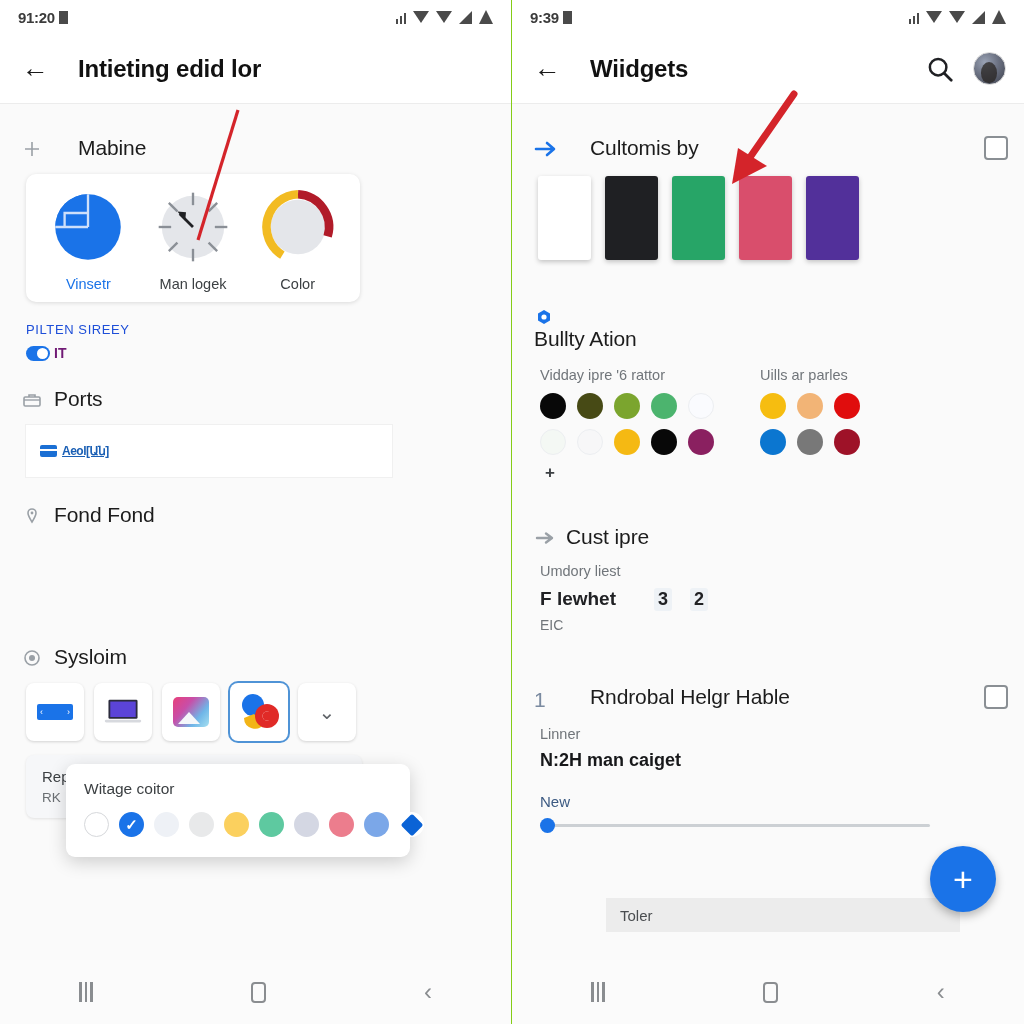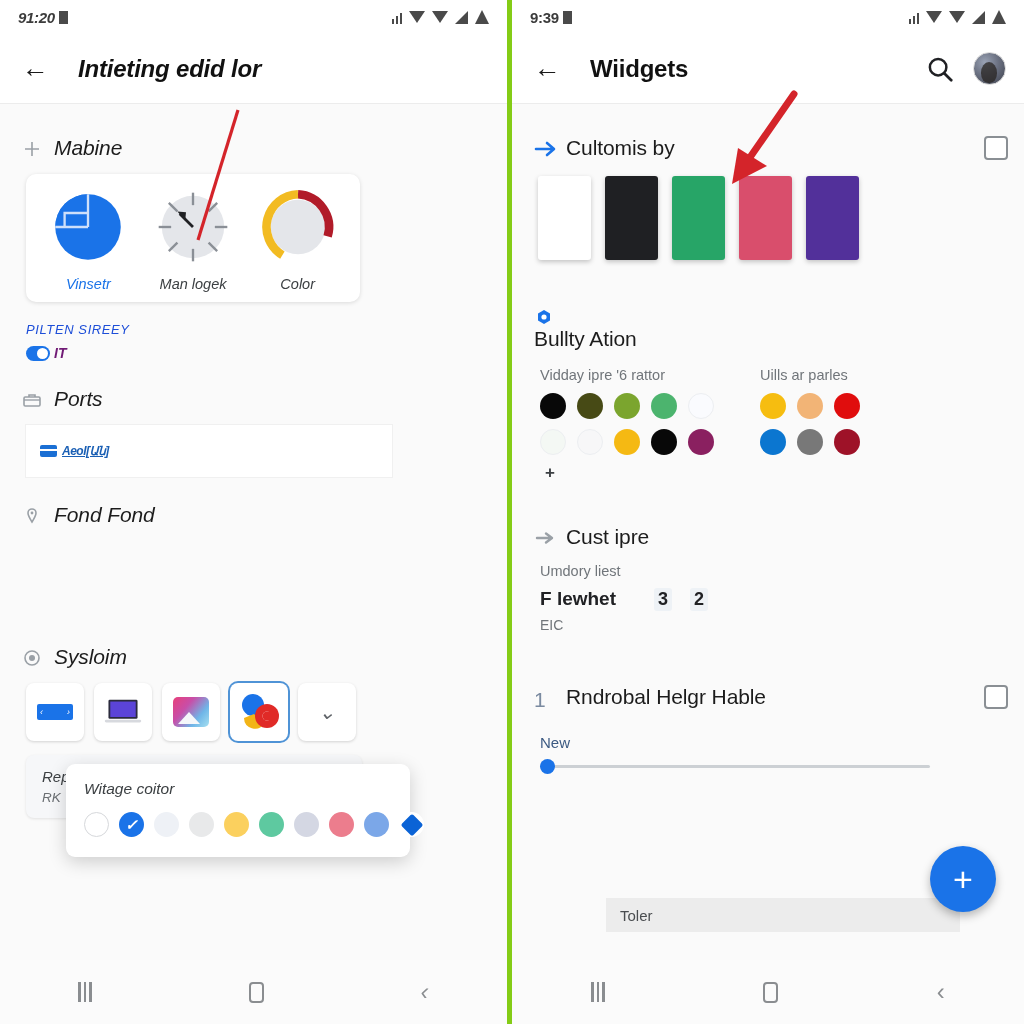--- a/index.html
+++ b/index.html
@@ -9,21 +9,21 @@
     background: #ffffff;
     overflow: hidden;
   }
   .screens { display: flex; width: 1024px; height: 1024px; }
   .screen {
     width: 512px; height: 1024px;
     position: relative;
     background: #fafafa;
     overflow: hidden;
   }
-  .screen.left { border-right: 5px solid #84cc16; font-style: italic; }
+  .screen.left { border-right: 1px solid #84cc16; }
 
   
   .statusbar {
     height: 34px; background: #ffffff;
     display: flex; align-items: center;
     justify-content: space-between;
     padding: 0 18px;
   }
   .status-time {
     font-size: 15px; font-weight: bold; color: #3b3b3b;
@@ -92,21 +92,21 @@
 
   
   .body { position: relative; height: 886px; padding-top: 6px; }
   .section { display: flex; padding: 0 0 0 22px; margin-top: 26px; }
   .sec-icon {
     width: 32px; min-width: 32px; padding-top: 3px;
     display: flex; justify-content: flex-start;
     color: #9aa0a6;
   }
   .sec-body { flex: 1; padding-right: 16px; }
-  .sec-title-row { display: flex; align-items: flex-start; }
+  .sec-title-row { display: flex; align-items: flex-start; margin-left: 24px; }
   .sec-title {
     font-size: 21px; color: #1c1c1c; font-weight: normal;
     letter-spacing: -0.1px;
   }
   .sec-title.num { color: #7a8aa0; font-size: 21px; margin-right: 0; }
   .checkbox {
     width: 24px; height: 24px; border: 2px solid #8a8f94;
     border-radius: 4px; background: #fff; margin-left: auto;
     cursor: pointer;
   }
@@ -648,20 +648,24 @@
         <div class="sec-icon">
           <span class="sec-title num">1</span>
         </div>
         <div class="sec-body">
           <div class="sec-title-row">
             <div class="sec-title">Rndrobal Helgr Hable</div>
             <div class="checkbox"></div>
           </div>
         </div>
       </div>
+      <div class="kv-block">
+        <div class="kv-label">Linner</div>
+        <div class="kv-strong">N:2H man caiget</div>
+      </div>
 
       <div class="slider-block">
         <div class="slider-label">New</div>
         <div class="slider-track">
           <div class="slider-thumb"></div>
         </div>
       </div>
 
       <div class="bottom-bar">
         <div class="bottom-bar-text">Toler</div>

